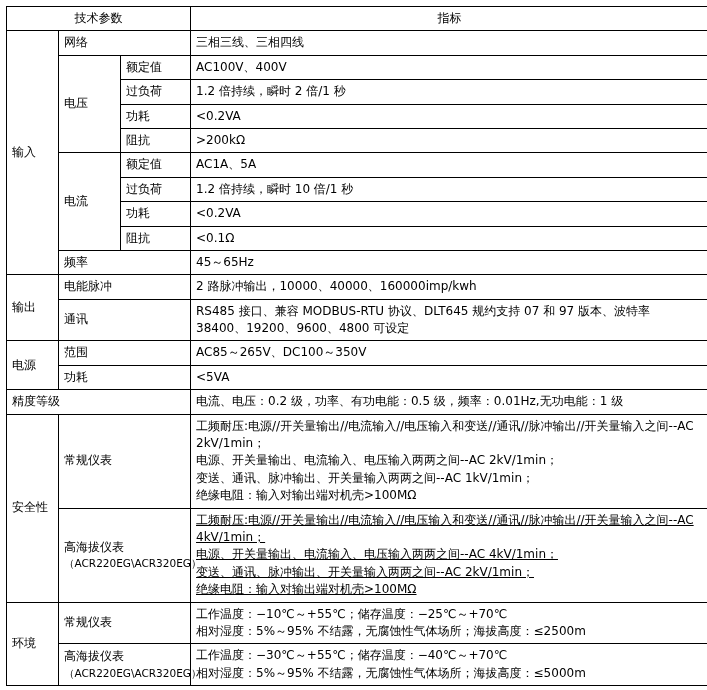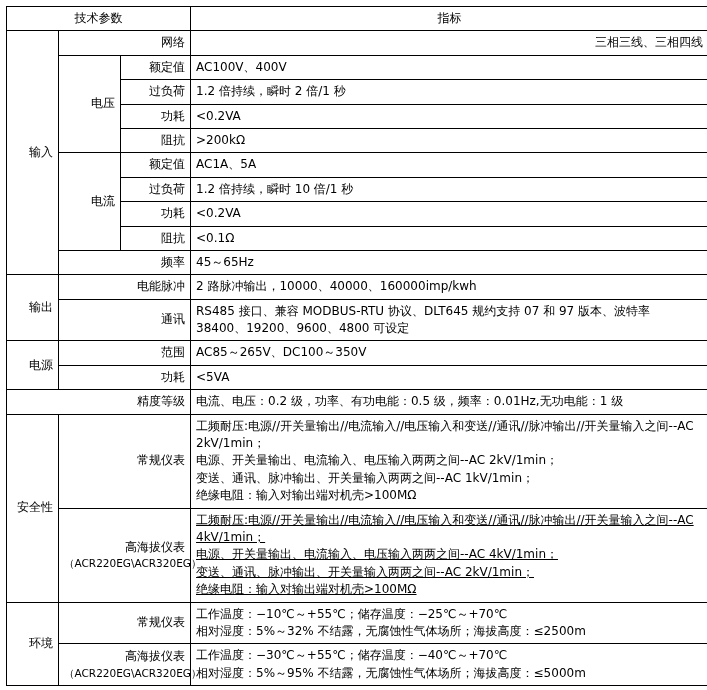--- a/index.html
+++ b/index.html
@@ -20,21 +20,21 @@
     margin: 6px;
     table-layout: fixed;
   }
   #spec-table td {
     border: 1px solid #000000;
     padding: 3px 5px;
     vertical-align: middle;
     font-size: 12px;
     line-height: 1.45;
   }
-  .ctr { text-align: right; }
+  .ctr { text-align: left; }
   .lft { text-align: left; }
   .hdr { text-align: center; font-weight: normal; }
   .sub { font-size: 10.5px; }
   .multi { line-height: 1.5; }
   .c1 { width: 52px; }
   .c2 { width: 62px; }
   .c3 { width: 70px; }
   .c4 { width: auto; }
 </style>
 </head>
@@ -142,21 +142,21 @@
 电源、开关量输出、电流输入、电压输入两两之间--AC 4kV/1min；
 变送、通讯、脉冲输出、开关量输入两两之间--AC 2kV/1min；
 绝缘电阻：输入对输出端对机壳&gt;100MΩ</td>
     </tr>
 
     <tr>
       <td class="ctr" rowspan="2">环境</td>
       <td class="ctr" colspan="2">常规仪表</td>
       <td class="lft multi">
         <div>工作温度：−10℃～+55℃；储存温度：−25℃～+70℃</div>
-        <div>相对湿度：5%～32% 不结露，无腐蚀性气体场所；海拔高度：≤2500m</div>
+        <div>相对湿度：5%～95% 不结露，无腐蚀性气体场所；海拔高度：≤2500m</div>
       </td>
     </tr>
     <tr>
       <td class="ctr" colspan="2">
         <div>高海拔仪表</div>
         <div class="sub">（ACR220EG\ACR320EG）</div>
       </td>
       <td class="lft multi">
         <div>工作温度：−30℃～+55℃；储存温度：−40℃～+70℃</div>
         <div>相对湿度：5%～95% 不结露，无腐蚀性气体场所；海拔高度：≤5000m</div>

